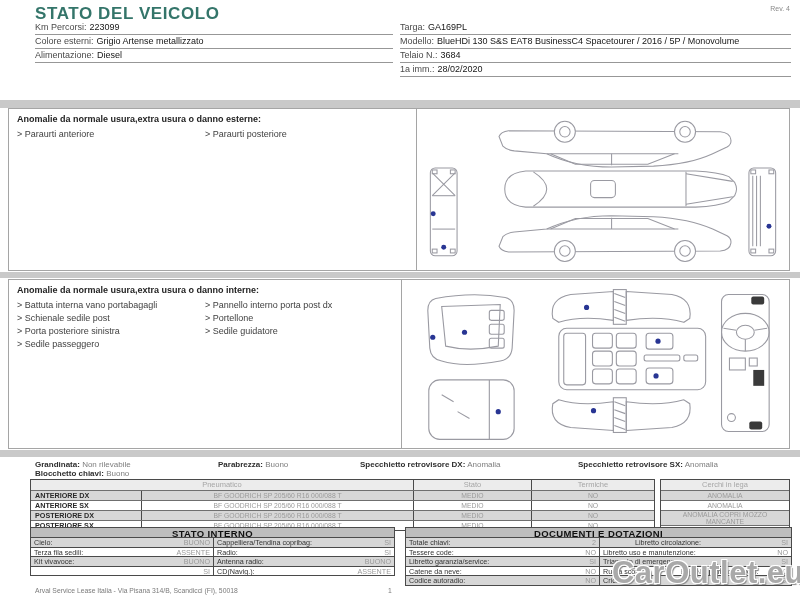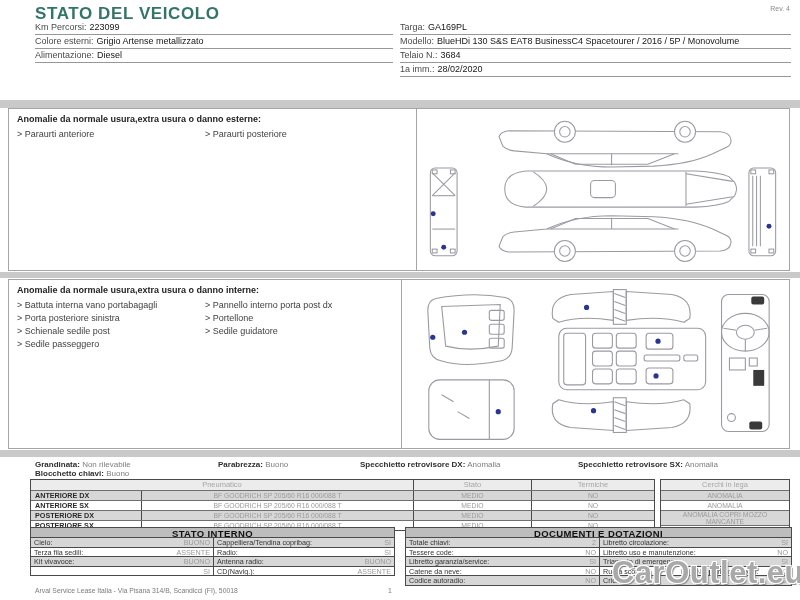--- a/index.html
+++ b/index.html
@@ -160,22 +160,22 @@
 </div>
 
 <div class="abs band" style="top:272px;height:6px;"></div>
 
 <div class="abs anom-box" style="top:279px;height:170px;">
   <div class="anom-text">
     <div class="anom-title">Anomalie da normale usura,extra usura o danno interne:</div>
     <div class="anom-cols">
       <div class="anom-col">
         <div>&gt; Battuta interna vano portabagagli</div>
+        <div>&gt; Schienale sedile post</div>
         <div>&gt; Porta posteriore sinistra</div>
-        <div>&gt; Schienale sedile post</div>
         <div>&gt; Sedile passeggero</div>
       </div>
       <div class="anom-col">
         <div>&gt; Pannello interno porta post dx</div>
         <div>&gt; Portellone</div>
         <div>&gt; Sedile guidatore</div>
       </div>
     </div>
   </div>
   <div class="anom-diagram">
@@ -345,21 +345,21 @@
   </div>
 </div>
 
 <div class="abs btable" style="left:405px;top:527px;width:387px;">
   <div class="bhead">DOCUMENTI E DOTAZIONI</div>
   <div class="brow gray">
     <div class="bhalf" style="width:193px;">
         <span class="blabel">Totale chiavi:</span>
         <span class="bvalue">2</span>
       </div>
-    <div class="bhalf right" style="flex:1;">
+    <div class="bhalf right" style="flex:1;padding-left:32px;">
         <span class="blabel">Libretto circolazione:</span>
         <span class="bvalue">SI</span>
       </div>
   </div>
   <div class="brow white">
     <div class="bhalf" style="width:193px;">
         <span class="blabel">Tessere code:</span>
         <span class="bvalue">NO</span>
       </div>
     <div class="bhalf right" style="flex:1;">

